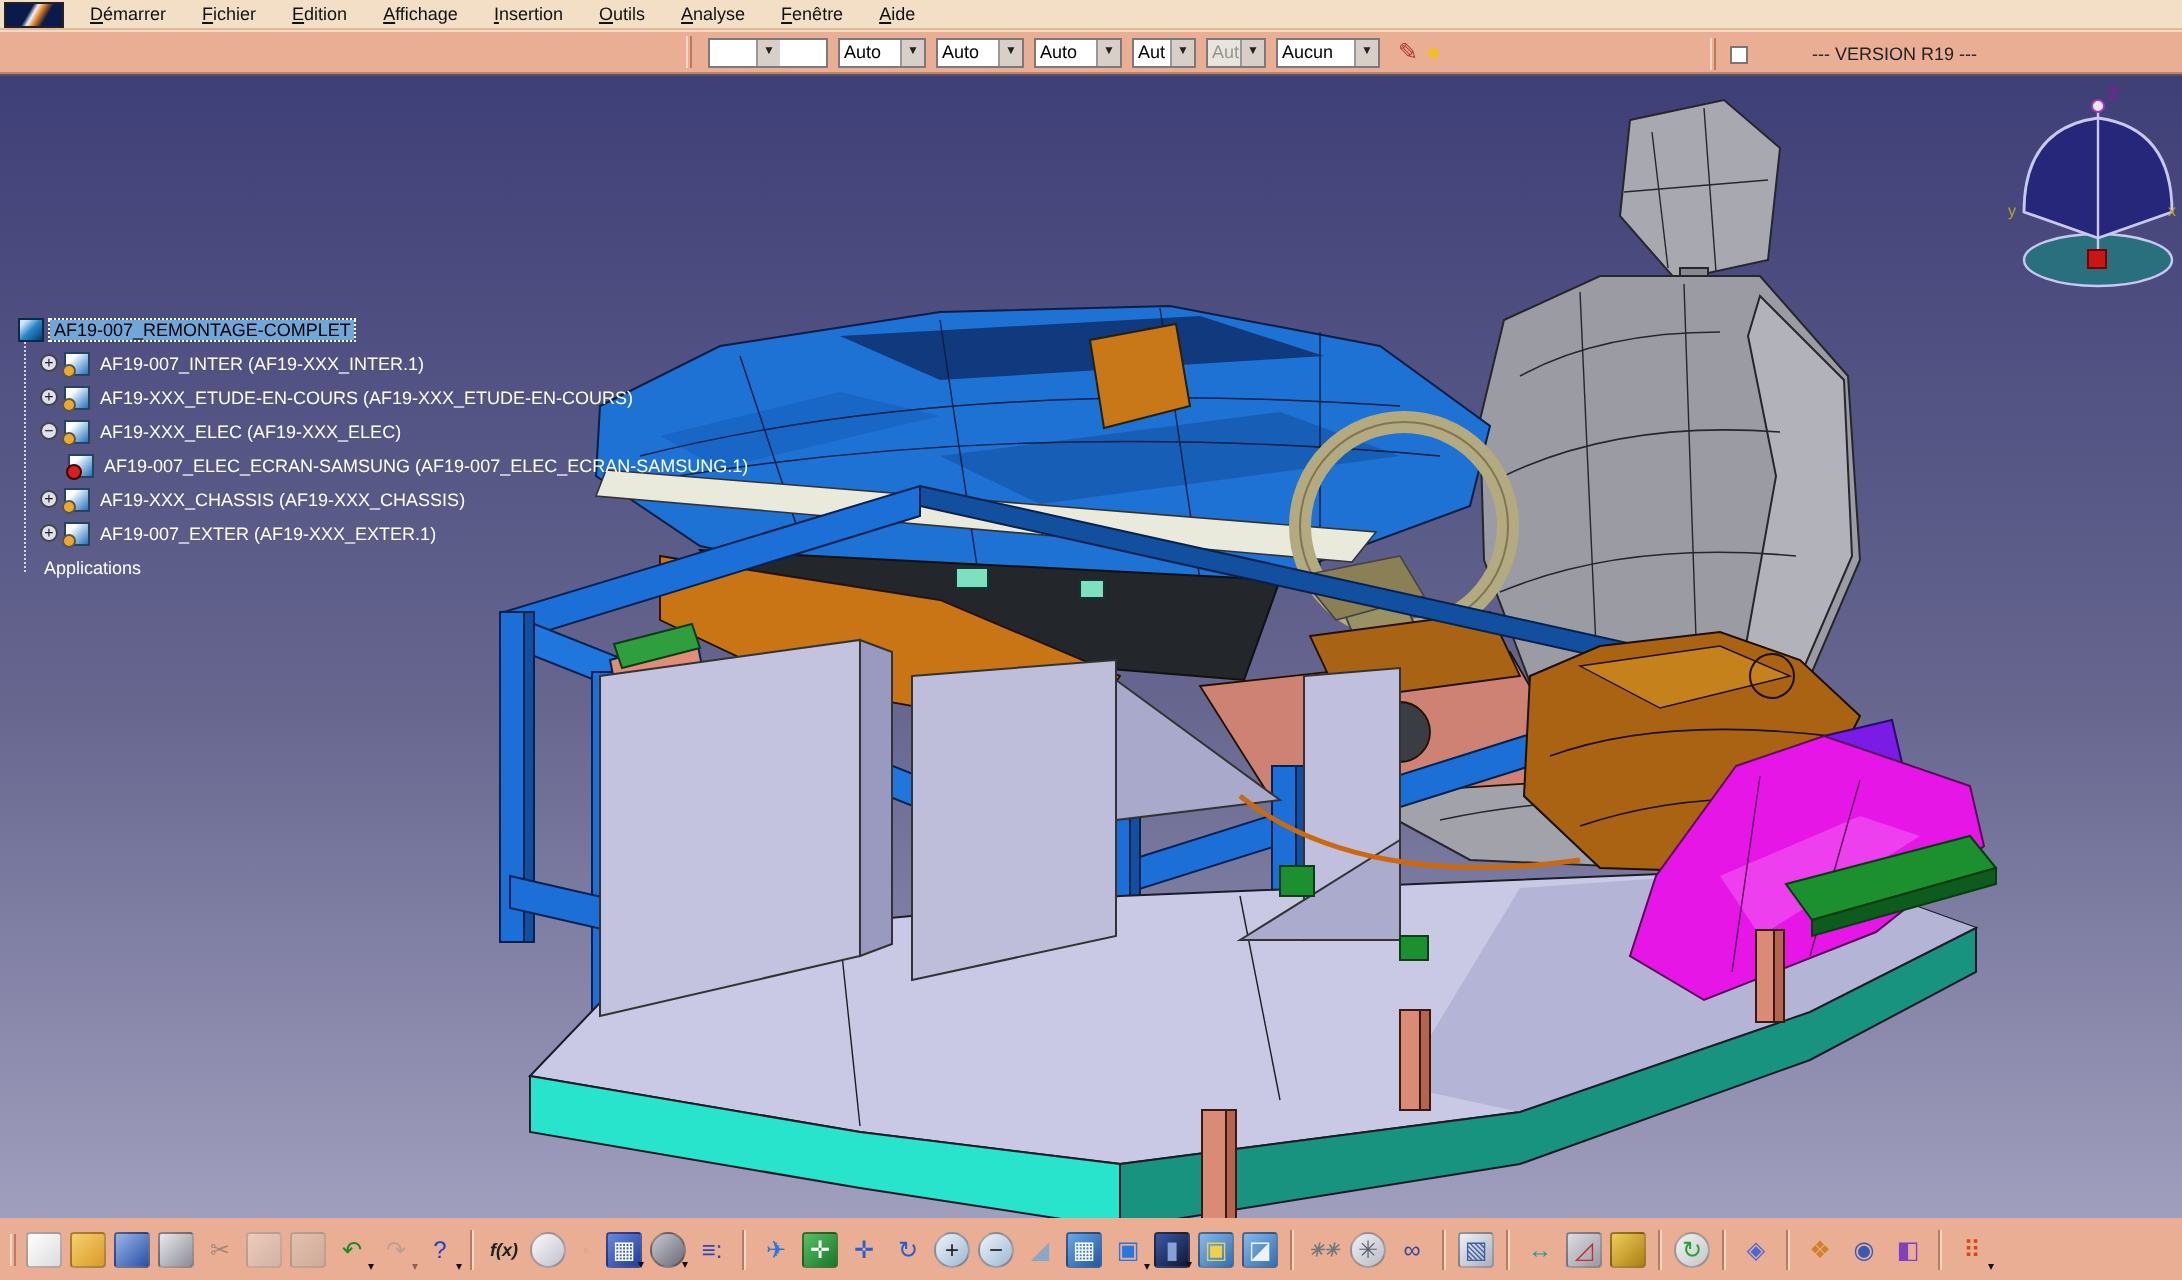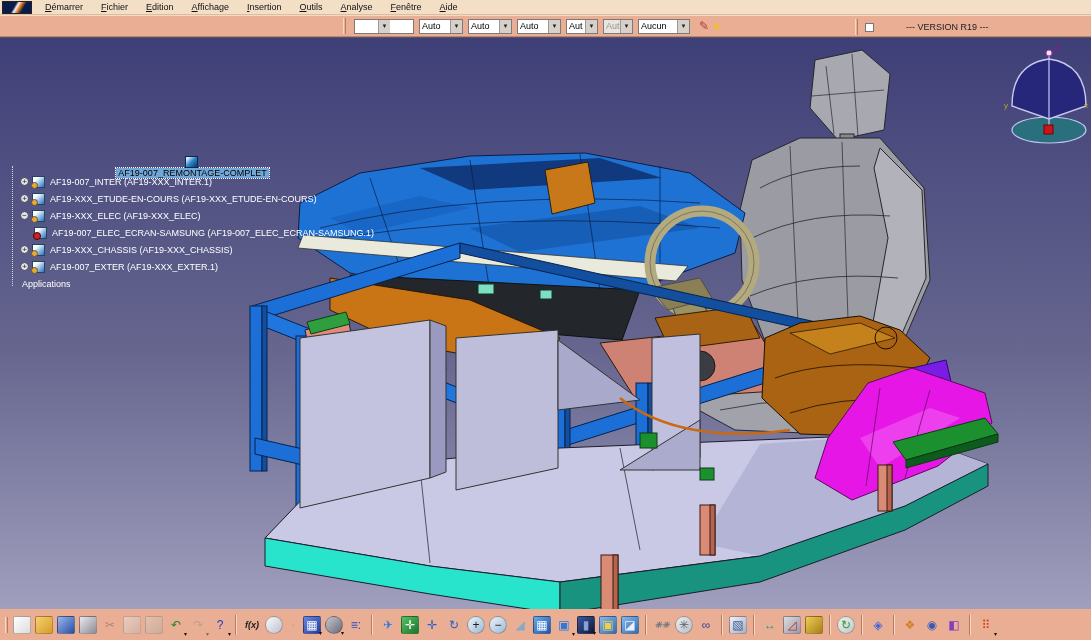--- a/index.html
+++ b/index.html
@@ -282,21 +282,21 @@
       <rect x="1044" y="87" width="9" height="9" fill="#C81616" stroke="#700"></rect>
       <text x="1054" y="12" font-size="9" font-weight="bold" fill="#7a2090">Z</text>
       <text x="1004" y="70" font-size="8" fill="#B8A626">y</text>
       <text x="1084" y="70" font-size="8" fill="#B8A626">x</text>
     </g>
   </svg>
 
   <div class="tree">
     <div class="tree-trunk"></div>
     <div id="tree-rows">
-        <div class="tree-row" style="padding-left: 3px; flex-direction: column;">
+        <div class="tree-row" style="padding-left: 3px;">
           <span class="t-ico product"></span>
           <span class="t-label selected">AF19-007_REMONTAGE-COMPLET</span>
         </div>
         <div class="tree-row" style="padding-left: 14px;">
           <span class="expander">+</span>
           <span class="t-ico part"></span>
           <span class="t-label">AF19-007_INTER (AF19-XXX_INTER.1)</span>
         </div>
         <div class="tree-row" style="padding-left: 14px;">
           <span class="expander">+</span>

